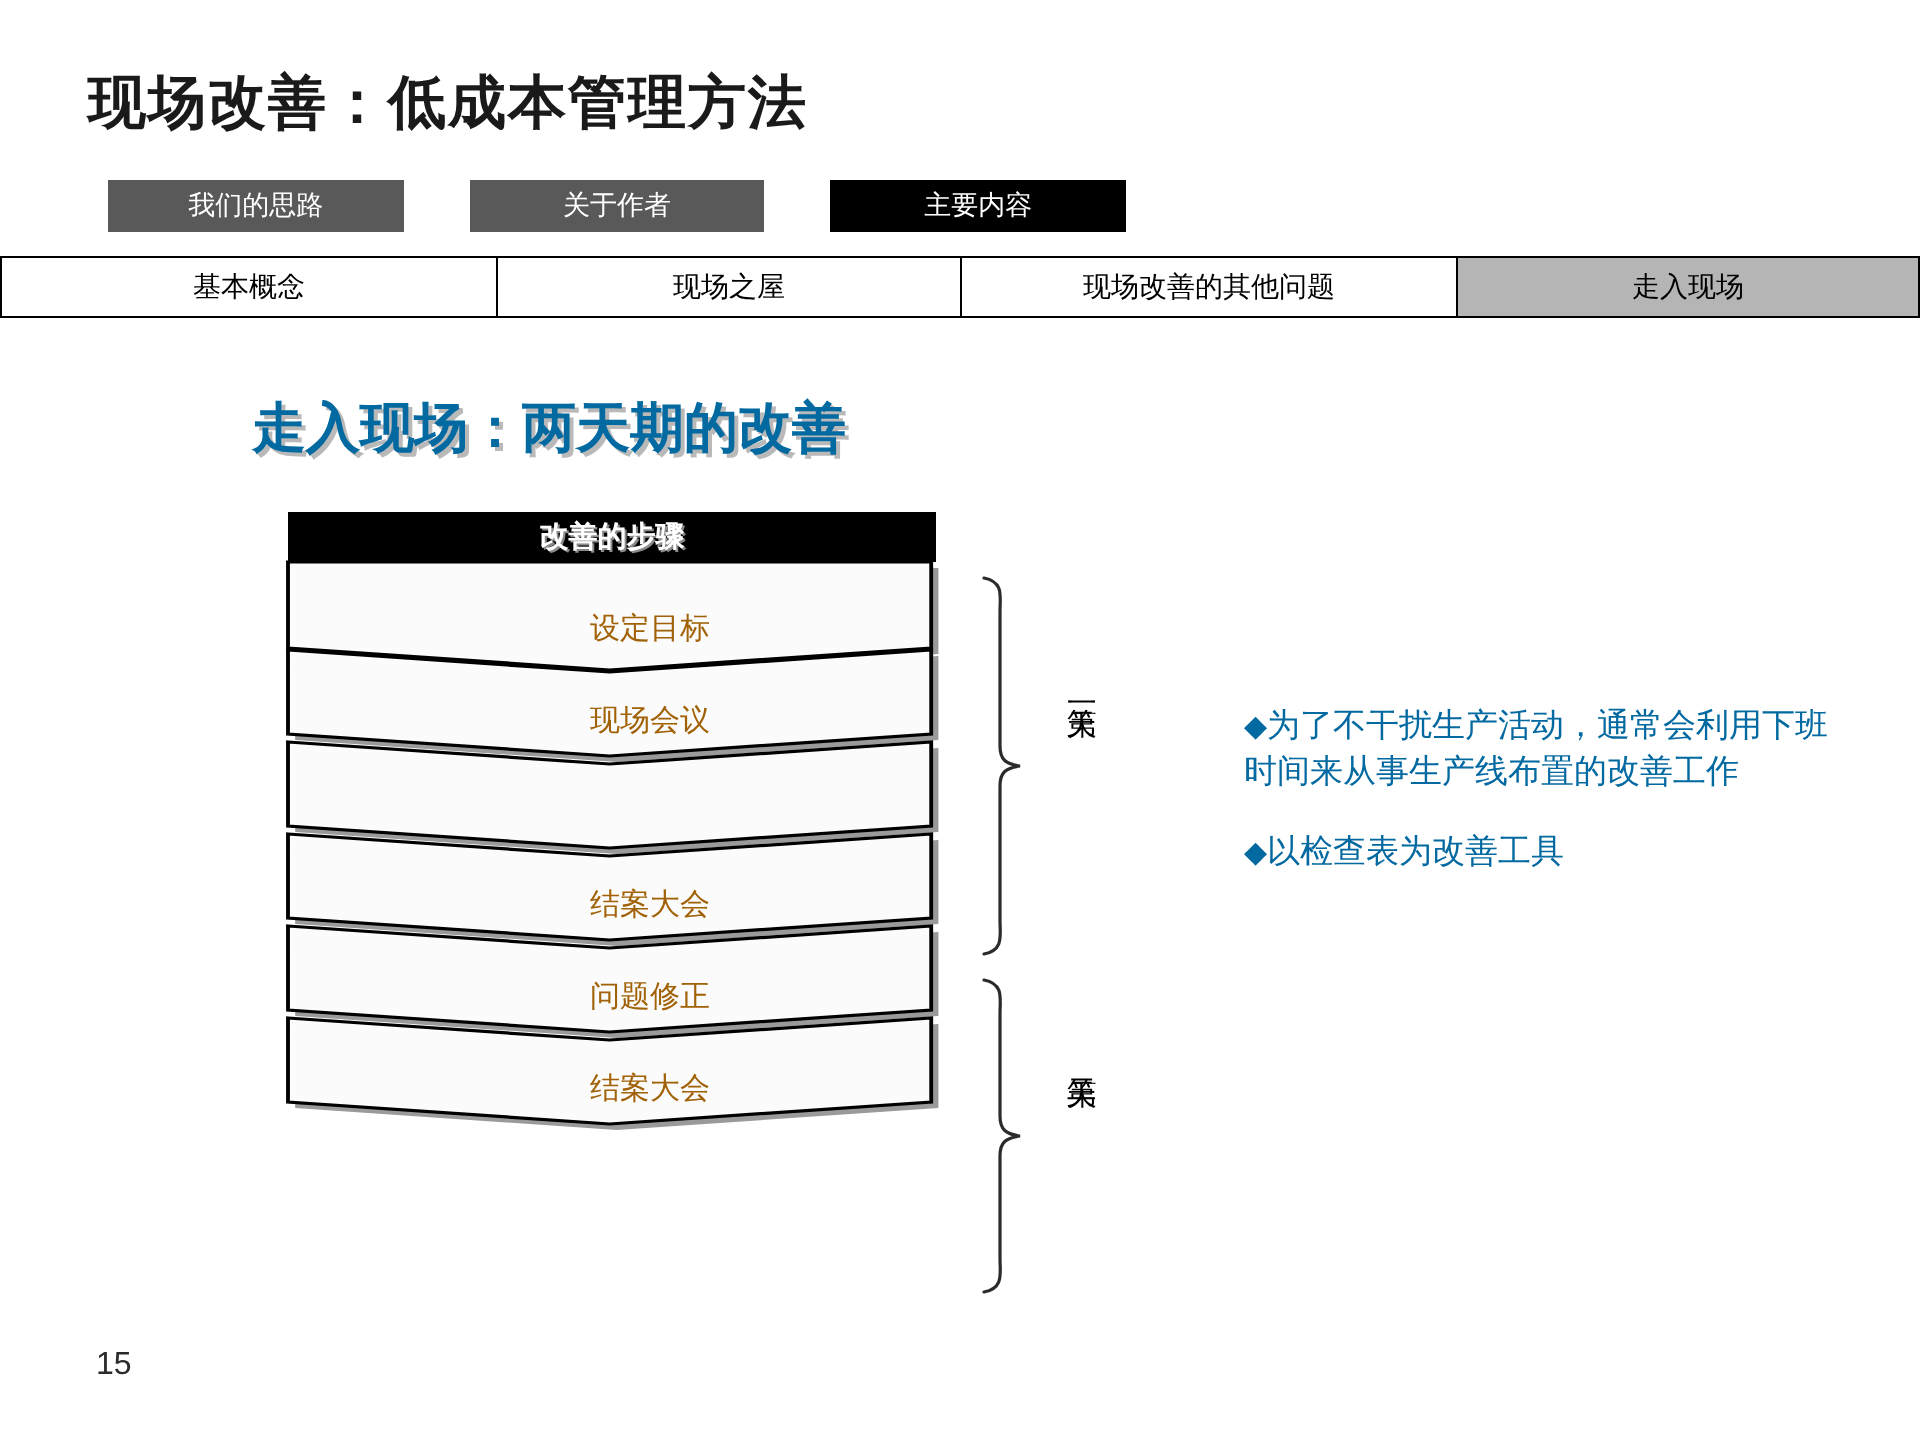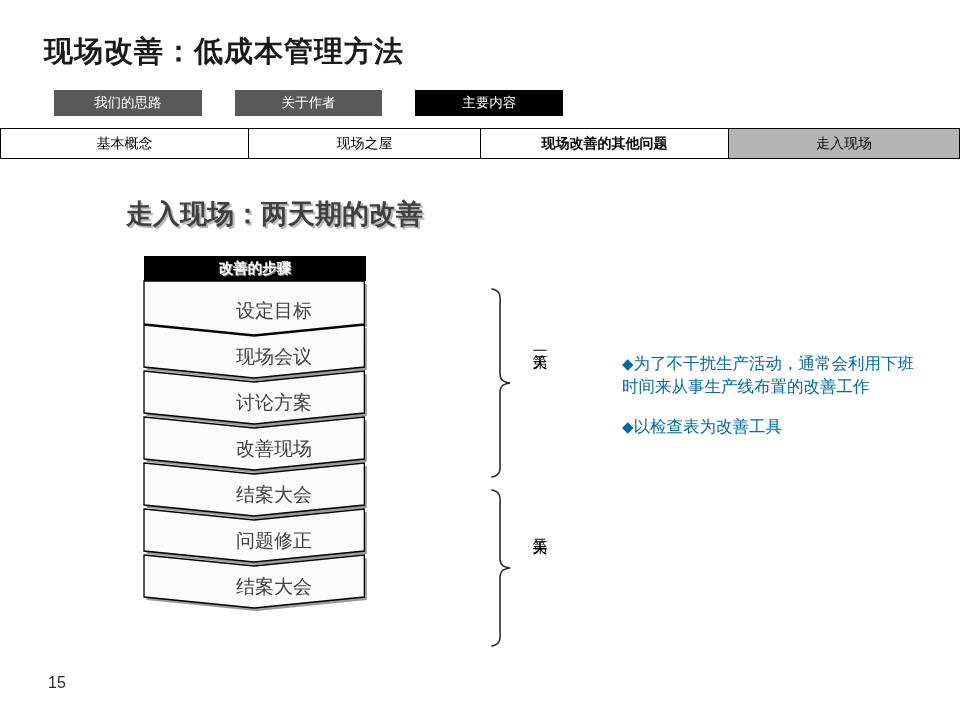--- a/index.html
+++ b/index.html
@@ -71,42 +71,42 @@
     justify-content: center;
     font-size: 14px;
     color: #000000;
     background: #ffffff;
     border-right: 1.5px solid #000000;
     box-sizing: border-box;
     white-space: nowrap;
   }
   #nav-secondary .navcell2:nth-child(1) { width: 248px; }
   #nav-secondary .navcell2:nth-child(2) { width: 232px; }
-  #nav-secondary .navcell2:nth-child(3) { width: 248px; font-weight: bold; }
+  #nav-secondary .navcell2:nth-child(3) { width: 248px; }
   #nav-secondary .navcell2:nth-child(4) { flex: 1 1 auto; border-right: none; }
   #nav-secondary .navcell2.active { background: #b5b5b5; }
 
   
   #section-heading {
     position: absolute;
     left: 126px;
     top: 196px;
     font-size: 27px;
     font-weight: bold;
-    color: #404040;
+    color: #0369a1;
     text-shadow: 2px 2px 0 #b9b9b9;
     white-space: nowrap;
   }
 
   
   #flow {
     position: absolute;
     left: 144px;
     top: 256px;
-    width: 222px;
+    width: 324px;
   }
   .flow-header {
     position: relative;
     height: 25px;
     background: #000000;
     color: #ffffff;
     font-size: 14.5px;
     font-weight: bold;
     display: flex;
     align-items: center;
@@ -127,22 +127,22 @@
     width: 100%;
     height: 100%;
   }
   .chev svg { display: block; width: 100%; height: 100%; overflow: visible; }
   .chev-label {
     position: absolute;
     left: 0;
     right: 0;
     bottom: 2px;
     text-align: center;
-    font-size: 19px;
-    color: #404040;
+    font-size: 15px;
+    color: #a16207;
     pointer-events: none;
     margin-left: 38px;
   }
 
   
   .brace {
     position: absolute;
   }
   .brace svg { display: block; overflow: visible; }
   .brace-label {
@@ -224,32 +224,22 @@
     <div class="chev-label">现场会议</div>
   </div>
 
   <div class="chev-wrap">
     <div class="chev">
       <svg viewBox="0 0 270 47" preserveAspectRatio="none">
         <path d="M3 3 L137 14 L271 3 L271 45 L137 56 L3 45 Z" fill="#9a9a9a"></path>
         <path d="M0 0 L134 11 L268 0 L268 42 L134 53 L0 42 Z" fill="#fbfbfb" stroke="#000000" stroke-width="1.6"></path>
       </svg>
     </div>
-    <div class="chev-label">讨论方案</div>
-  </div>
-
-  <div class="chev-wrap">
-    <div class="chev">
-      <svg viewBox="0 0 270 47" preserveAspectRatio="none">
-        <path d="M3 3 L137 14 L271 3 L271 45 L137 56 L3 45 Z" fill="#9a9a9a"></path>
-        <path d="M0 0 L134 11 L268 0 L268 42 L134 53 L0 42 Z" fill="#fbfbfb" stroke="#000000" stroke-width="1.6"></path>
-      </svg>
-    </div>
-    <div class="chev-label">改善现场</div>
-  </div>
+  </div>
+
 
   <div class="chev-wrap">
     <div class="chev">
       <svg viewBox="0 0 270 47" preserveAspectRatio="none">
         <path d="M3 3 L137 14 L271 3 L271 45 L137 56 L3 45 Z" fill="#9a9a9a"></path>
         <path d="M0 0 L134 11 L268 0 L268 42 L134 53 L0 42 Z" fill="#fbfbfb" stroke="#000000" stroke-width="1.6"></path>
       </svg>
     </div>
     <div class="chev-label">结案大会</div>
   </div>

